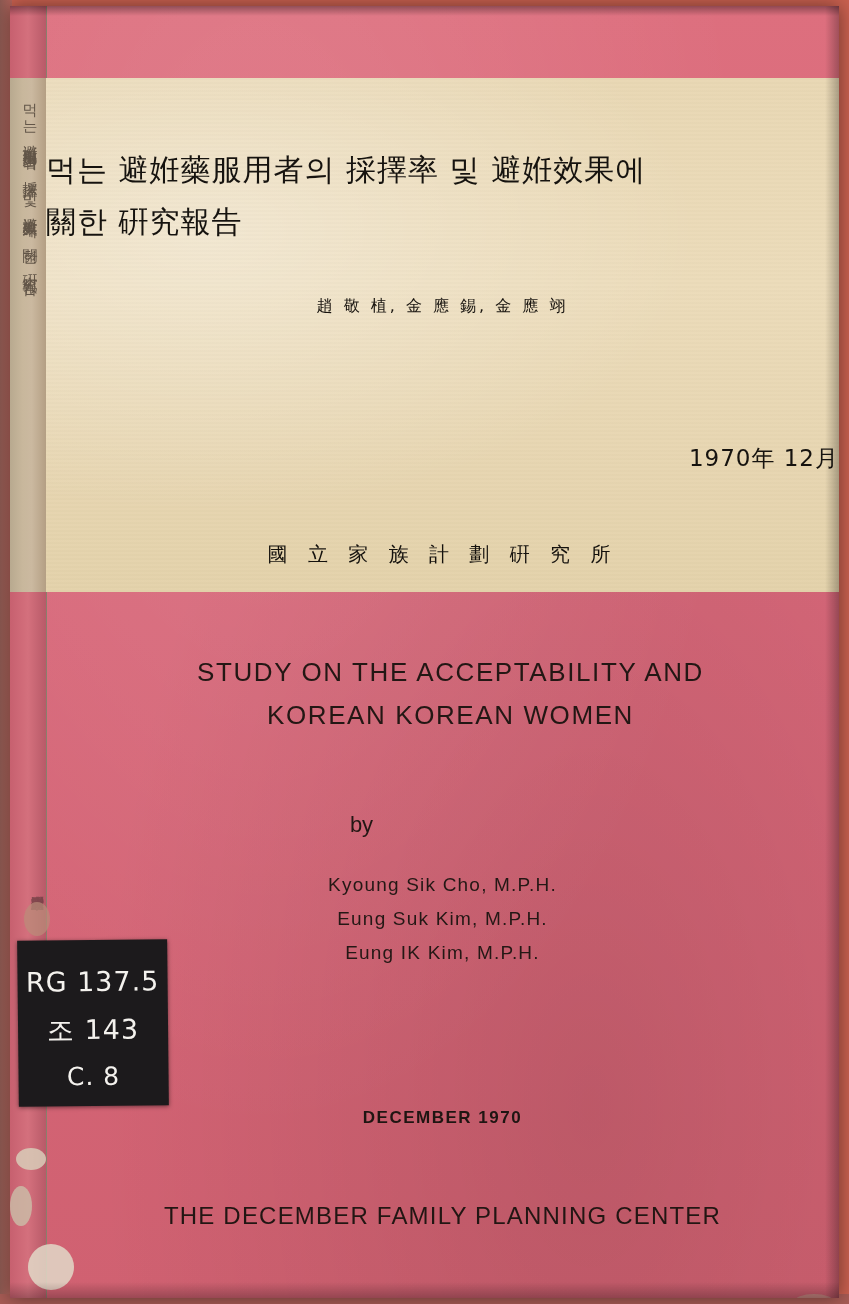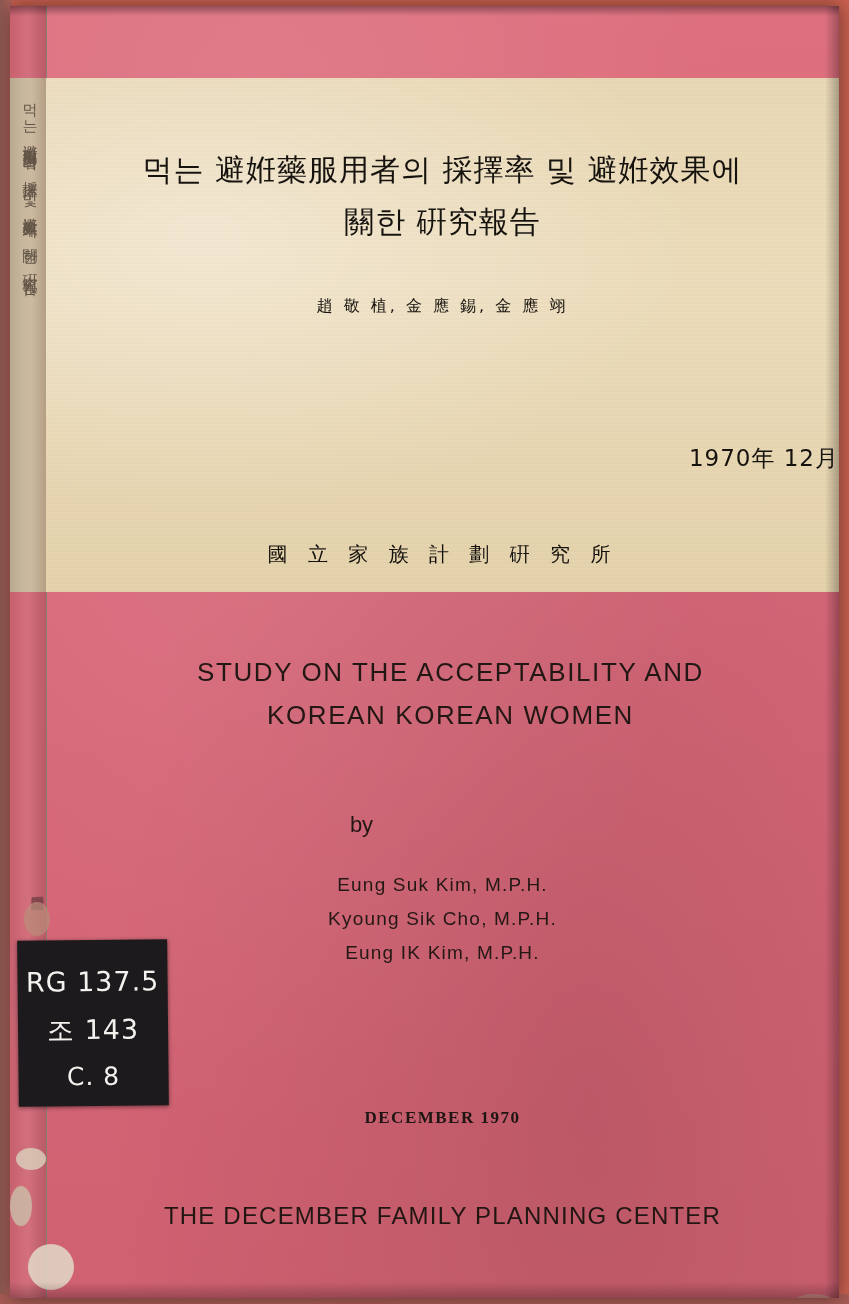--- a/index.html
+++ b/index.html
@@ -102,21 +102,20 @@
     background:
       repeating-linear-gradient(0deg, rgba(0,0,0,0.012) 0 2px, rgba(255,255,255,0.012) 2px 4px);
     pointer-events: none;
   }
 
   .kr-title {
     position: absolute;
     left: 36px;
     top: 138px;
     width: 793px;
-    text-align: center;
     font-family: "DejaVu Sans", sans-serif;
     font-size: 30px;
     line-height: 52px;
     color: #16130f;
     letter-spacing: 1px;
   }
   .kr-authors {
     position: absolute;
     left: 36px;
     top: 290px;
@@ -184,21 +183,21 @@
     line-height: 34px;
     color: #241815;
     letter-spacing: 1.2px;
   }
   .en-date {
     position: absolute;
     left: 36px;
     top: 1102px;
     width: 793px;
     text-align: center;
-    font-family: Liberation Serif, serif;
+    font-family: Liberation Sans, sans-serif;
     font-weight: bold;
     font-size: 17px;
     color: #1f1512;
     letter-spacing: 1.5px;
   }
   .en-org {
     position: absolute;
     left: 36px;
     top: 1196px;
     width: 793px;
@@ -296,22 +295,22 @@
     <div class="kr-org">國 立 家 族 計 劃 硏 究 所</div>
 
     <div class="en-title">
       <div>STUDY ON THE ACCEPTABILITY AND</div>
       <div>KOREAN KOREAN WOMEN</div>
     </div>
 
     <div class="en-by">by</div>
 
     <div class="en-authors">
+      <div>Kyoung Sik Cho, M.P.H.</div>
       <div>Eung Suk Kim, M.P.H.</div>
-      <div>Kyoung Sik Cho, M.P.H.</div>
       <div>Eung IK Kim, M.P.H.</div>
     </div>
 
     <div class="en-date">DECEMBER 1970</div>
     <div class="en-org">THE DECEMBER FAMILY PLANNING CENTER</div>
 
     <div class="sticker">
       <div class="line l1">RG 137.5</div>
       <div class="line l2">조 143</div>
       <div class="line l3">C. 8</div>

